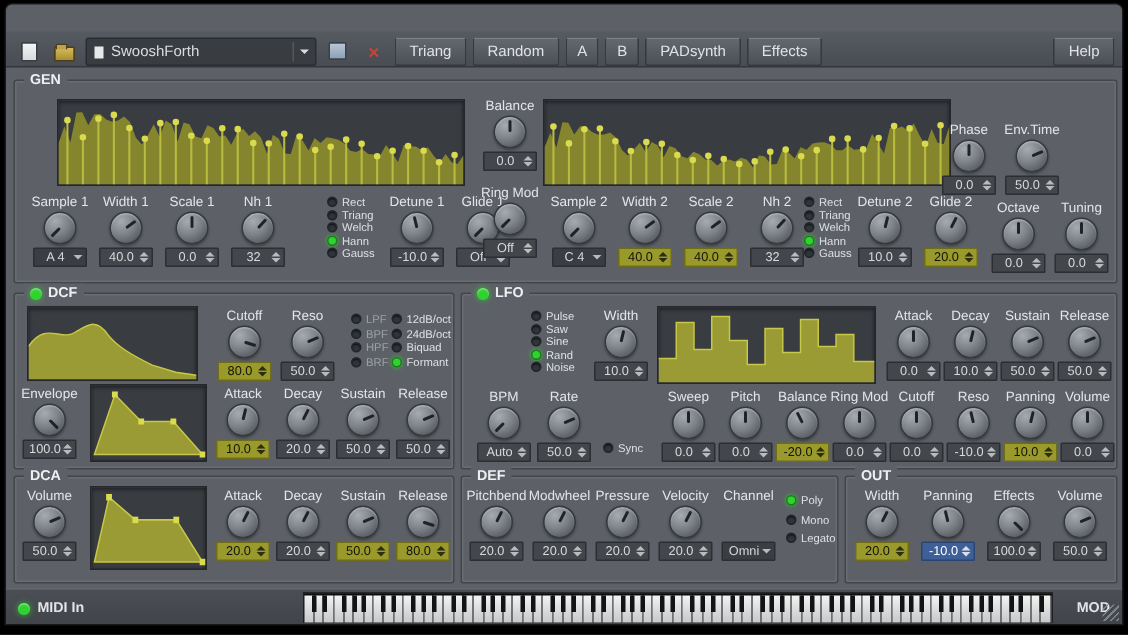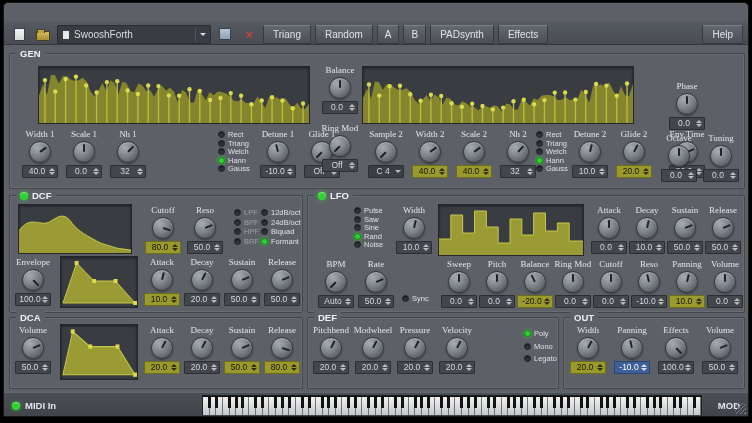--- a/index.html
+++ b/index.html
@@ -29,21 +29,21 @@
   
   .section{position:absolute;border:1px solid #42454a;box-shadow:inset 0 0 0 1px rgba(255,255,255,.08);border-radius:2px;}
   .legend{position:absolute;top:-7px;left:6px;background:#5d6167;padding:0 4px;height:13px;display:flex;align-items:center;gap:4px;font-size:9.5px;font-weight:bold;color:#eef0f2;}
   .led{width:8px;height:8px;border-radius:50%;background:#2fd32f;box-shadow:0 0 4px rgba(47,211,47,.8),inset 0 1px 1px rgba(255,255,255,.4);}
   .display{position:absolute;background:#393c41;border:1px solid #25272b;box-shadow:inset 0 1px 3px rgba(0,0,0,.55);}
   .display svg{display:block;width:100%;height:100%;}
   
   .krow{position:absolute;display:flex;}
   .kgroup{display:flex;flex-direction:column;align-items:center;gap:2px;width:42px;}
   .w44>.kgroup{width:44px;} .w40>.kgroup{width:40px;} .w38>.kgroup{width:38px;}
-  .klabel{font-size:9px;color:#e3e5e8;white-space:nowrap;line-height:1;font-family:Liberation Serif, serif;}
+  .klabel{font-size:9px;color:#e3e5e8;white-space:nowrap;line-height:1;}
   .knob{position:relative;width:22px;height:22px;border-radius:50%;background:radial-gradient(circle at 34% 28%,#a6abb2,#7d8288 46%,#515459 88%);border:1px solid #35383c;box-shadow:0 1px 2px rgba(0,0,0,.4),inset 0 1px 1px rgba(255,255,255,.3);}
   .knob.ghost{visibility:hidden;}
   .ind{position:absolute;left:50%;top:50%;width:2px;height:8px;margin-left:-1px;background:#1f2226;border-radius:1px;transform-origin:1px 0;}
   .spin{display:flex;align-items:center;width:36px;height:13px;background:#43464a;border:1px solid #2b2e32;border-radius:1px;padding:0 2px;font-size:8.5px;color:#d7dadd;}
   .spin .sval{flex:1;text-align:center;white-space:nowrap;line-height:1;}
   .spin.hl-olive{background:#9a9a2c;color:#131308;border-color:#6d6d1c;}
   .spin.hl-blue{background:#3e5f97;color:#fff;border-color:#2b4573;}
   .spin.combo{background:#3a3d42;}
   .arrows{display:flex;flex-direction:column;align-items:center;gap:1px;opacity:.8;}
   .tri{display:block;width:0;height:0;border-left:3px solid transparent;border-right:3px solid transparent;}
@@ -212,20 +212,32 @@
           <line x1="245.20000000000002" x2="245.20000000000002" y1="56" y2="18.6" stroke="#b9ba40" stroke-width="1.4"></line>
           <circle cx="245.20000000000002" cy="18.6" r="2.2" fill="#d9da4e"></circle>
           <line x1="255.60000000000002" x2="255.60000000000002" y1="56" y2="28.8" stroke="#b9ba40" stroke-width="1.4"></line>
           <circle cx="255.60000000000002" cy="28.8" r="2.2" fill="#d9da4e"></circle>
           <line x1="266" x2="266" y1="56" y2="16.5" stroke="#b9ba40" stroke-width="1.4"></line>
           <circle cx="266" cy="16.5" r="2.2" fill="#d9da4e"></circle>
         </svg>
     </div>
     <div class="krow w44" style="left:8px;top:76px;">
         <div class="kgroup">
+          <div class="klabel">Sample 1</div>
+          <div class="knob">
+            <i class="ind" style="transform: rotate(45deg);"></i>
+          </div>
+          <div class="spin combo">
+            <span class="sval">A 4</span>
+            <span class="arrows">
+              <i class="tri down"></i>
+            </span>
+          </div>
+        </div>
+        <div class="kgroup">
           <div class="klabel">Width 1</div>
           <div class="knob">
             <i class="ind" style="transform: rotate(234deg);"></i>
           </div>
           <div class="spin">
             <span class="sval">40.0</span>
             <span class="arrows">
               <i class="tri up"></i>
               <i class="tri down"></i>
             </span>
@@ -434,21 +446,21 @@
           </div>
           <div class="spin hl-olive">
             <span class="sval">20.0</span>
             <span class="arrows">
               <i class="tri up"></i>
               <i class="tri down"></i>
             </span>
           </div>
         </div>
       </div>
-    <div class="krow w42" style="left:656px;top:28px;flex-direction:column;">
+    <div class="krow w42" style="left:615px;top:28px;">
         <div class="kgroup">
           <div class="klabel">Phase</div>
           <div class="knob">
             <i class="ind" style="transform: rotate(180deg);"></i>
           </div>
           <div class="spin">
             <span class="sval">0.0</span>
             <span class="arrows">
               <i class="tri up"></i>
               <i class="tri down"></i>
@@ -1028,20 +1040,30 @@
         </div>
         <div class="kgroup">
           <div class="klabel">Velocity</div>
           <div class="knob">
             <i class="ind" style="transform: rotate(207deg);"></i>
           </div>
           <div class="spin">
             <span class="sval">20.0</span>
             <span class="arrows">
               <i class="tri up"></i>
+              <i class="tri down"></i>
+            </span>
+          </div>
+        </div>
+        <div class="kgroup">
+          <div class="klabel">Channel</div>
+          <div class="knob ghost"></div>
+          <div class="spin combo">
+            <span class="sval">Omni</span>
+            <span class="arrows">
               <i class="tri down"></i>
             </span>
           </div>
         </div>
       </div>
     <div class="radios gap5" style="left:216px;top:12px;">
         <div class="radio">
           <i class="rled on"></i>
           <span>Poly</span>
         </div>

